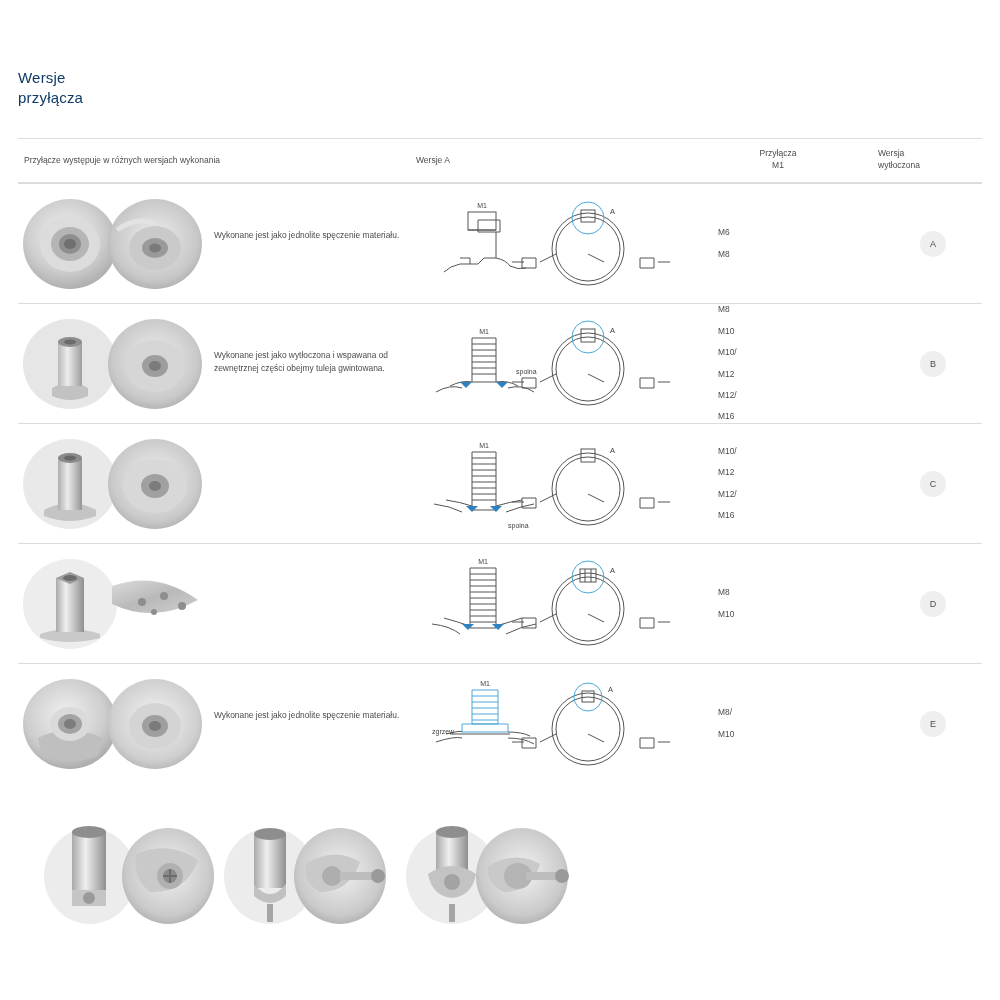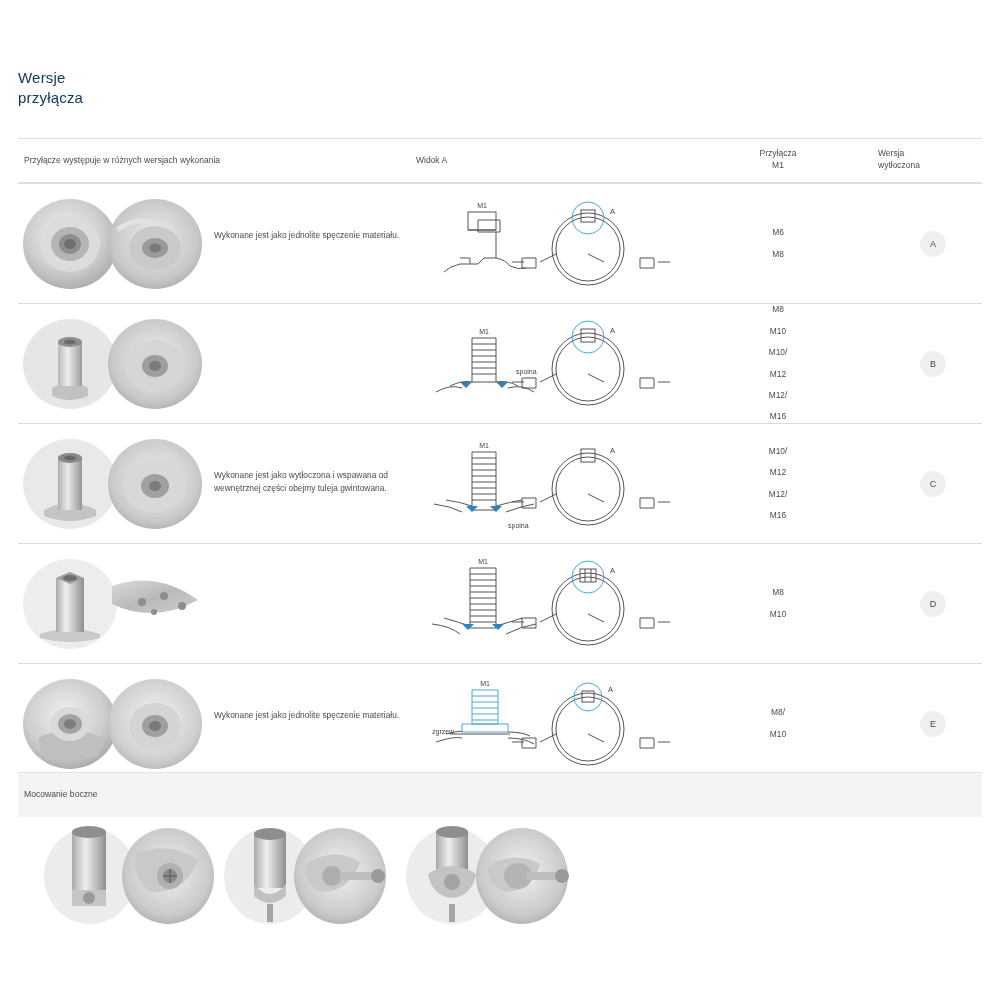--- a/index.html
+++ b/index.html
@@ -92,21 +92,20 @@
     height: 105px;
   }
   .cell-m1 {
     position: absolute;
     left: 700px;
     top: 0;
     width: 120px;
     height: 100%;
     display: flex;
     flex-direction: column;
-    align-items: center;
     justify-content: center;
     font-size: 8.4px;
     line-height: 1.6;
     color: #4b4b4b;
     gap: 8px;
   }
   .cell-ver {
     position: absolute;
     left: 860px;
     top: 0;
@@ -161,21 +160,21 @@
 
   <div class="title">
     <span>Wersje</span>
     <span class="l2">przyłącza</span>
   </div>
 
   <div class="table">
 
     <div class="row head">
       <div class="hdr-text hdr-desc">Przyłącze występuje w różnych wersjach wykonania</div>
-      <div class="hdr-text hdr-widok">Widok A</div>
+      <div class="hdr-text hdr-widok">Wersje A</div>
       <div class="hdr-text hdr-m1">
         <div>Przyłącza</div>
         <div>M1</div>
       </div>
       <div class="hdr-text hdr-wersja">
         <div>Wersja</div>
         <div>wytłoczona</div>
       </div>
     </div>
 
@@ -261,20 +260,21 @@
           <path d="M30 72 q18 -10 36 0 v8 q-18 8 -36 0z" fill="#c2c2c2"></path>
           <rect x="36" y="26" width="24" height="44" fill="url(#gB1)"></rect>
           <ellipse cx="48" cy="26" rx="12" ry="5" fill="#8f8f8f"></ellipse>
           <ellipse cx="48" cy="26" rx="6" ry="2.6" fill="#6b6b6b"></ellipse>
           <ellipse cx="133" cy="48" rx="47" ry="45" fill="url(#gB2)"></ellipse>
           <ellipse cx="133" cy="50" rx="30" ry="26" fill="#d6d6d6"></ellipse>
           <ellipse cx="133" cy="50" rx="13" ry="11" fill="#9d9d9d"></ellipse>
           <ellipse cx="133" cy="50" rx="6" ry="5" fill="#7b7b7b"></ellipse>
         </svg>
       </div>
+      <div class="cell-desc">Wykonane jest jako wytłoczona i wspawana od zewnętrznej części obejmy tuleja gwintowana.</div>
       <div class="cell-draw">
         <svg width="270" height="105" viewBox="0 0 270 105">
           <g stroke="#555" fill="none" stroke-width="1">
             <path d="M56 26 h24 v44 h-24z"></path>
             <path d="M56 32 h24 M56 38 h24 M56 44 h24 M56 50 h24 M56 56 h24 M56 62 h24"></path>
             <path d="M34 74 q12 -6 22 -4 M80 70 q12 -2 22 4"></path>
             <path d="M20 80 q14 -8 26 -4 M92 76 q14 -4 26 4"></path>
           </g>
           <path d="M44 70 l12 0 l-6 6z" fill="#2f82bf"></path>
           <path d="M80 70 l12 0 l-6 6z" fill="#2f82bf"></path>
@@ -325,21 +325,20 @@
           <path d="M22 74 q26 -14 52 0 v6 q-26 10 -52 0z" fill="#c4c4c4"></path>
           <rect x="36" y="22" width="24" height="52" fill="url(#gC1)"></rect>
           <ellipse cx="48" cy="22" rx="12" ry="5" fill="#8a8a8a"></ellipse>
           <ellipse cx="48" cy="22" rx="6" ry="2.6" fill="#676767"></ellipse>
           <ellipse cx="133" cy="48" rx="47" ry="45" fill="url(#gC2)"></ellipse>
           <ellipse cx="133" cy="50" rx="32" ry="27" fill="#d8d8d8"></ellipse>
           <ellipse cx="133" cy="50" rx="14" ry="12" fill="#a0a0a0"></ellipse>
           <ellipse cx="133" cy="50" rx="6" ry="5" fill="#7c7c7c"></ellipse>
         </svg>
       </div>
-      <div class="cell-desc">Wykonane jest jako wytłoczona i wspawana od wewnętrznej części obejmy tuleja gwintowana.</div>
       <div class="cell-draw">
         <svg width="270" height="105" viewBox="0 0 270 105">
           <g stroke="#555" fill="none" stroke-width="1">
             <path d="M56 20 h24 v58 h-24z"></path>
             <path d="M56 26 h24 M56 32 h24 M56 38 h24 M56 44 h24 M56 50 h24 M56 56 h24 M56 62 h24 M56 68 h24"></path>
             <path d="M30 68 q14 2 26 6 M80 74 q14 -4 26 -6"></path>
             <path d="M18 72 q16 2 28 8 M90 80 q16 -6 28 -8"></path>
           </g>
           <path d="M50 74 l12 0 l-6 6z" fill="#2f82bf"></path>
           <path d="M74 74 l12 0 l-6 6z" fill="#2f82bf"></path>
@@ -487,23 +486,20 @@
         <div>M8/</div>
         <div>M10</div>
       </div>
       <div class="cell-ver">
         <div class="badge">E</div>
       </div>
     </div>
 
   </div>
 
-  <div class="section-bar">
-    <div class="lbl">Mocowanie boczne</div>
-  </div>
 
   <div class="bottom-imgs">
     <svg width="964" height="110" viewBox="0 0 964 110">
       <defs>
         <linearGradient id="bg1" x1="0" y1="0" x2="1" y2="0">
           <stop offset="0%" stop-color="#a9a9a9"></stop>
             <stop offset="40%" stop-color="#efefef"></stop>
             <stop offset="100%" stop-color="#8f8f8f"></stop>
         </linearGradient>
         <radialGradient id="bg2" cx="50%" cy="45%" r="65%">

